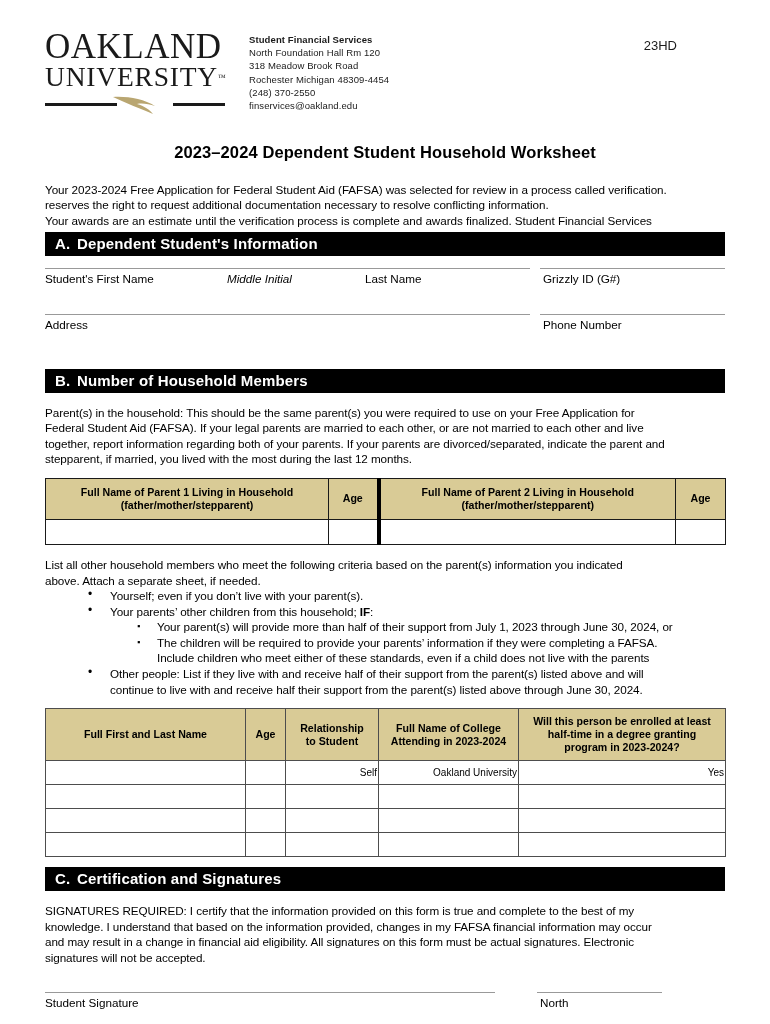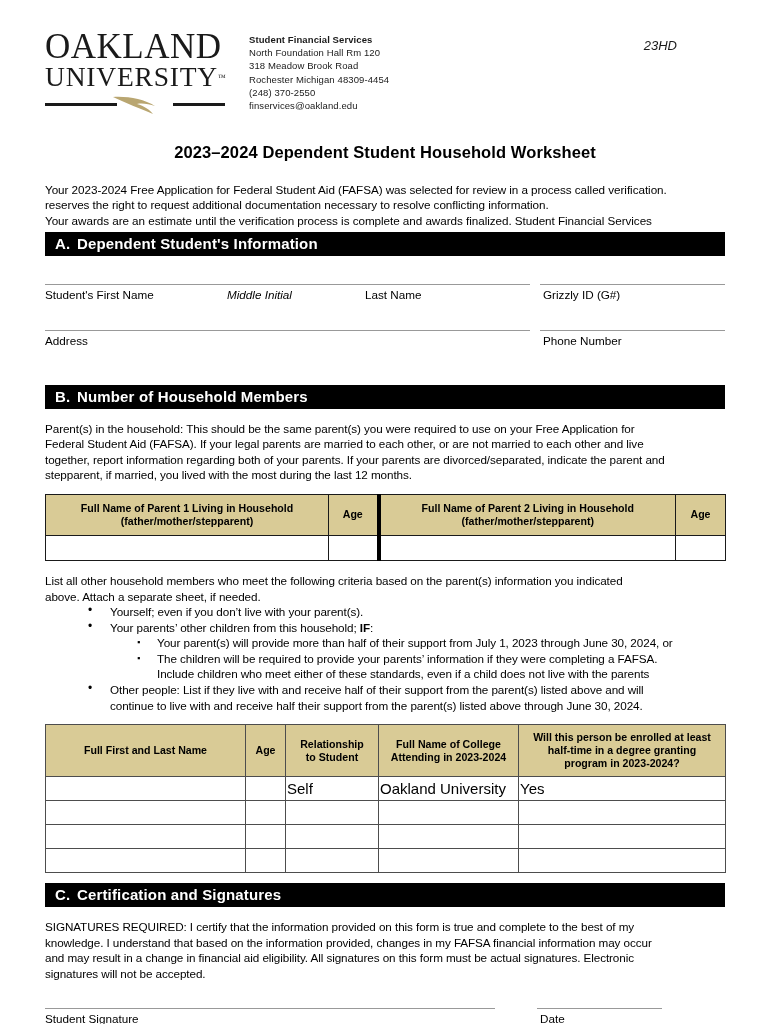--- a/index.html
+++ b/index.html
@@ -83,21 +83,20 @@
     letter-spacing: 0.1px;
   }
   .contact-block .bold { font-weight: bold; }
 
   .form-code {
     margin-left: auto;
     padding-top: 10px;
     padding-right: 48px;
     font-size: 13px;
     color: #1a1a1a;
-    font-style: italic;
   }
 
   
   .doc-title {
     text-align: center;
     font-size: 16.5px;
     font-weight: bold;
     margin-top: 29px;
     letter-spacing: 0.1px;
   }
@@ -123,21 +122,21 @@
   .section-bar .sec-letter { display: inline-block; width: 22px; }
   .section-bar.a { margin-top: 3px; }
   .section-bar.b { margin-top: 9px; }
   .section-bar.c { margin-top: 10px; }
 
   
   .fieldrow {
     position: relative;
     height: 46px;
   }
-  .fieldrow.first { margin-top: 28px; }
+  .fieldrow.first { margin-top: 12px; }
   .rule {
     position: absolute;
     height: 0;
     border-top: 1px solid #999999;
     top: 0;
   }
   .flabel {
     position: absolute;
     top: 4px;
     font-size: 11.7px;
@@ -232,22 +231,22 @@
     background: #d9cb96;
     font-size: 10.6px;
     font-weight: bold;
     line-height: 13px;
     padding: 6px 3px;
     text-align: center;
     vertical-align: middle;
   }
   .hh-table td {
     height: 21px;
-    font-size: 15px;
-    text-align: left;
+    font-size: 10px;
+    text-align: right;
     background: #ffffff;
   }
 
   
   .cert-text {
     margin-top: 12px;
     font-size: 11.7px;
     line-height: 15.6px;
     letter-spacing: -0.08px;
   }
@@ -446,16 +445,16 @@
     <p>SIGNATURES REQUIRED:  I certify that the information provided on this form is true and complete to the best of my</p>
     <p>knowledge. I understand that based on the information provided, changes in my FAFSA financial information may occur</p>
     <p>and may result in a change in financial aid eligibility. All signatures on this form must be actual signatures.  Electronic</p>
     <p>signatures will not be accepted.</p>
   </div>
 
   <div class="sigrow first">
     <div class="rule" style="left:0; width:450px;"></div>
     <div class="rule" style="left:492px; width:125px;"></div>
     <div class="flabel" style="left:0;">Student Signature</div>
-    <div class="flabel" style="left:495px;">Date</div>
+    <div class="flabel" style="left:495px;">North</div>
   </div>
 
 </div>
 
 </body></html>

